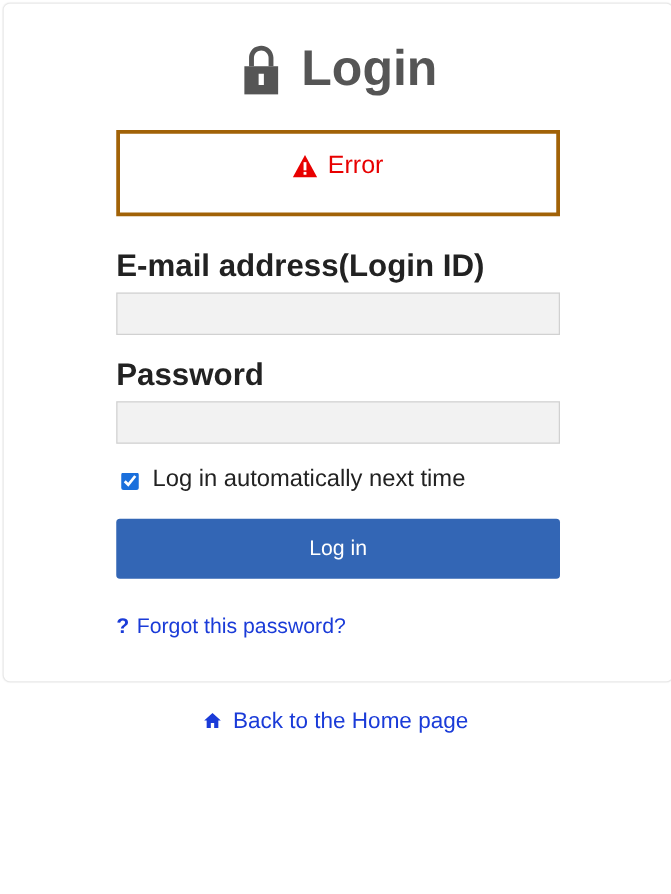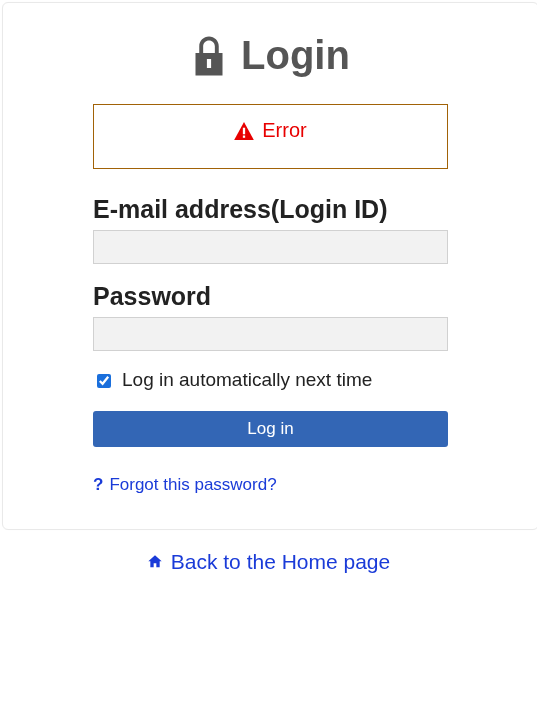--- a/index.html
+++ b/index.html
@@ -30,21 +30,21 @@
       font-size: 40px;
       font-weight: 700;
       color: #555;
     }
     .lock {
       width: 36px;
       height: 40px;
       fill: #555;
     }
     .error-box {
-      border: 1px solid #a16207;
+      border: 3px solid #a16207;
       padding: 14px 16px 18px;
       text-align: center;
       margin-bottom: 26px;
     }
     .error-title {
       display: flex;
       justify-content: center;
       align-items: center;
       gap: 8px;
       font-size: 20px;
@@ -91,21 +91,21 @@
       margin-bottom: 20px;
     }
     .remember input {
       width: 14px;
       height: 14px;
       accent-color: #1a6fdc;
     }
     .btn {
       display: block;
       width: 100%;
-      height: 36px;
+      height: 48px;
       background: #3366b5;
       color: #fff;
       border: none;
       border-radius: 3px;
       font-size: 17px;
       cursor: pointer;
       margin-bottom: 28px;
     }
     .forgot {
       display: flex;
@@ -119,21 +119,21 @@
     .q-icon {
       font-weight: 700;
     }
     .back-link {
       display: flex;
       justify-content: center;
       align-items: center;
       gap: 8px;
       margin-top: 20px;
       color: #1a3bd8;
-      font-size: 21px;
+      font-size: 18px;
       text-decoration: none;
       cursor: pointer;
     }
     .home-icon {
       width: 16px;
       height: 16px;
       fill: #1a3bd8;
     }
     .container {
       width: 537px;

